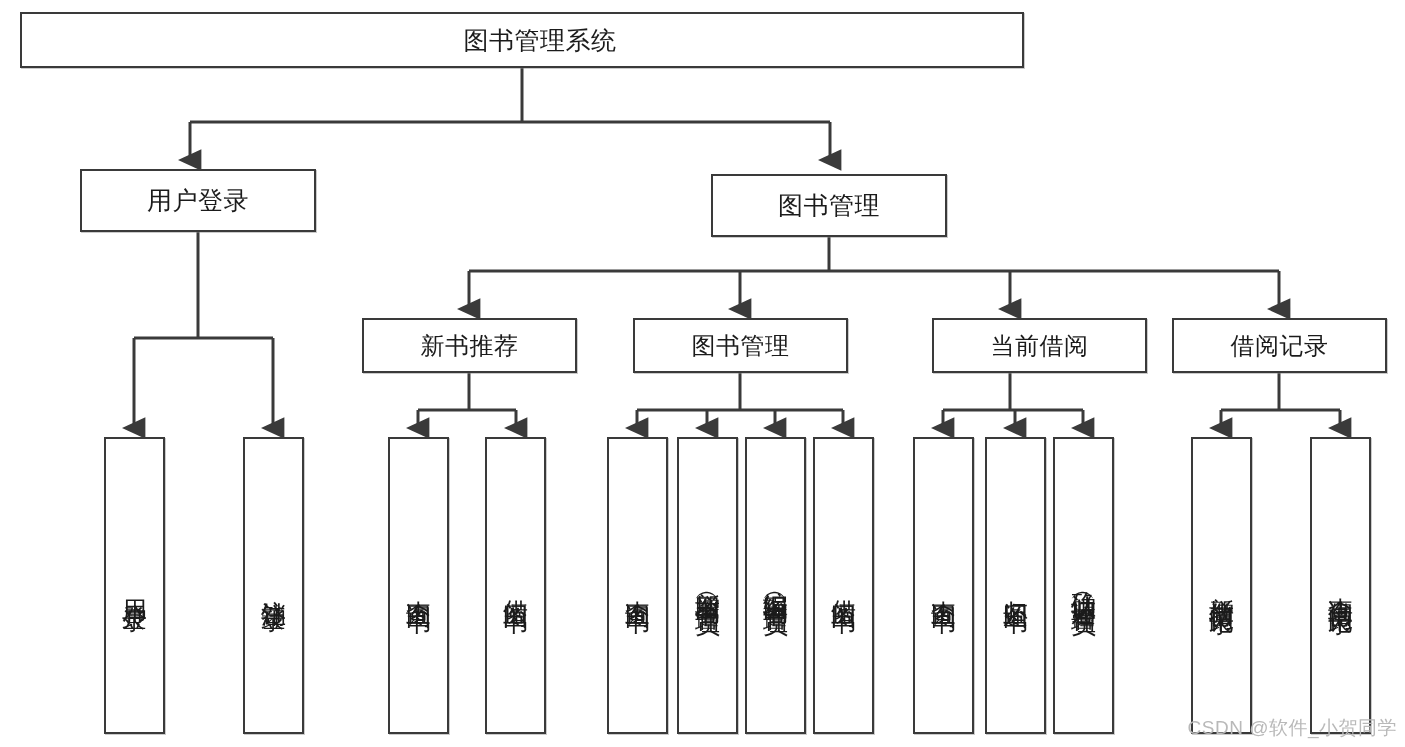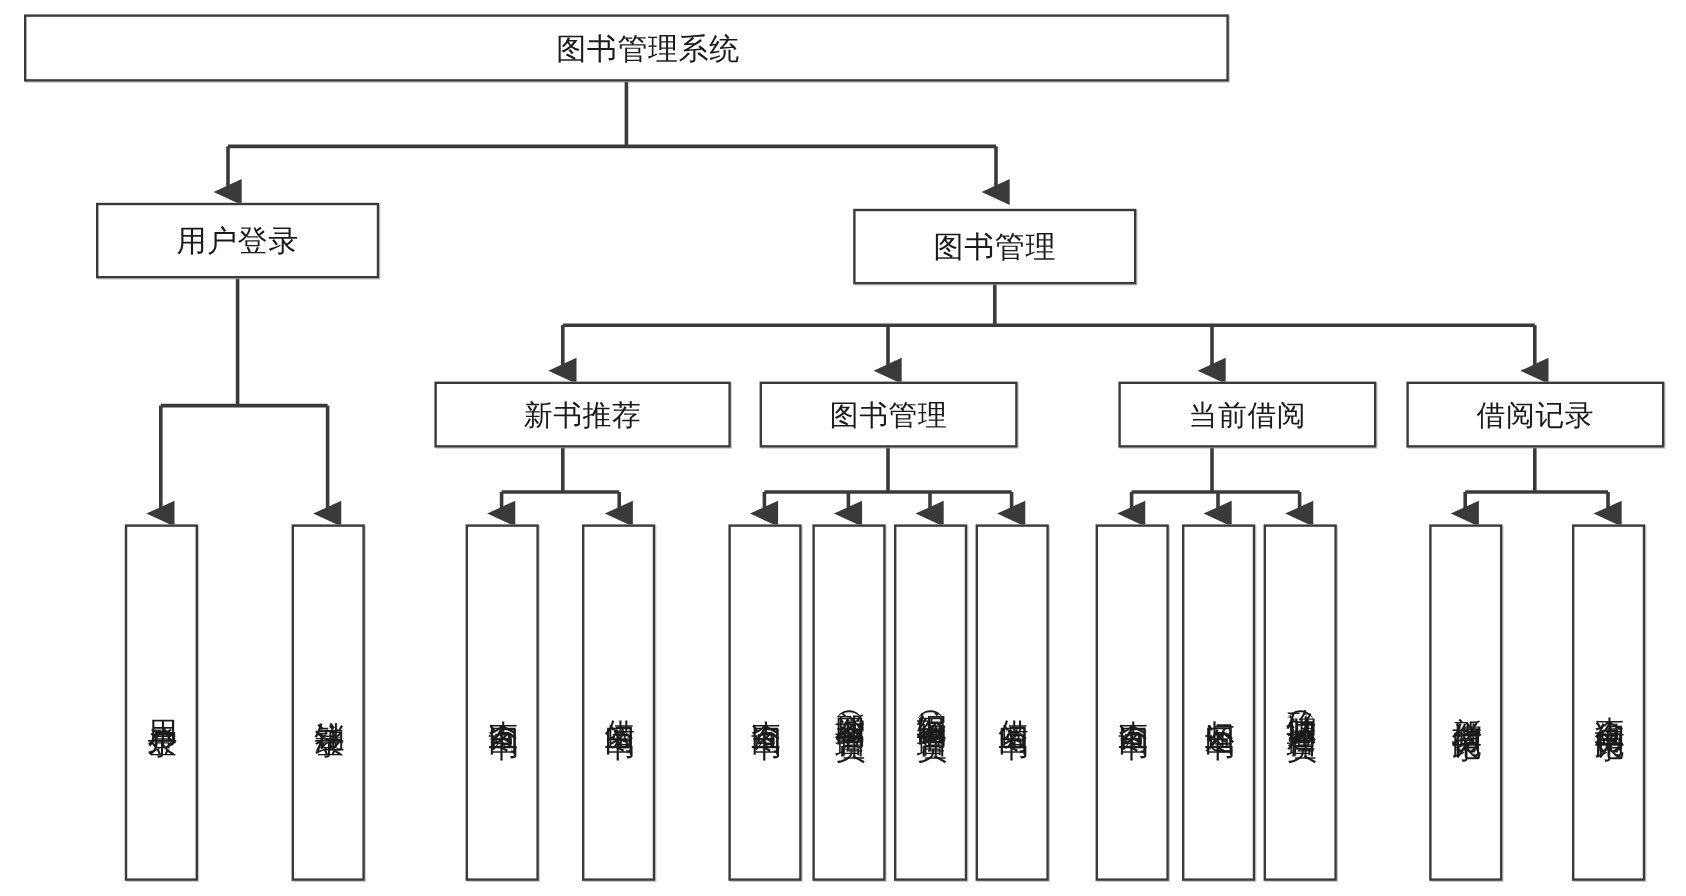--- a/index.html
+++ b/index.html
@@ -127,21 +127,21 @@
     <span class="label">图书管理系统</span>
   </div>
 
   <div class="node node-l2" style="left:80px; top:169px; width:236px; height:63px;">
     <span class="label">用户登录</span>
   </div>
   <div class="node node-l2" style="left:711px; top:174px; width:236px; height:63px;">
     <span class="label">图书管理</span>
   </div>
 
-  <div class="node node-l3" style="left:362px; top:318px; width:247px; height:55px;align-items:center;">
+  <div class="node node-l3" style="left:362px; top:318px; width:215px; height:55px;align-items:center;">
     <span class="label">新书推荐</span>
   </div>
   <div class="node node-l3" style="left:633px; top:318px; width:215px; height:55px;">
     <span class="label">图书管理</span>
   </div>
   <div class="node node-l3" style="left:903px; top:318px; width:215px; height:55px;margin-left:29px;">
     <span class="label">当前借阅</span>
   </div>
   <div class="node node-l3" style="left:1172px; top:318px; width:215px; height:55px;">
     <span class="label">借阅记录</span>
@@ -184,14 +184,15 @@
     <span class="label">确认归还（管理员）</span>
   </div>
 
   <div class="node node-leaf" style="left:1191px; top:437px; width:61px; height:297px;">
     <span class="label">新增借阅记录</span>
   </div>
   <div class="node node-leaf" style="left:1310px; top:437px; width:61px; height:297px;">
     <span class="label">查询借阅记录</span>
   </div>
 
+  <div class="watermark">CSDN @软件_小贺同学</div>
 
 </div>
 
 </body></html>

